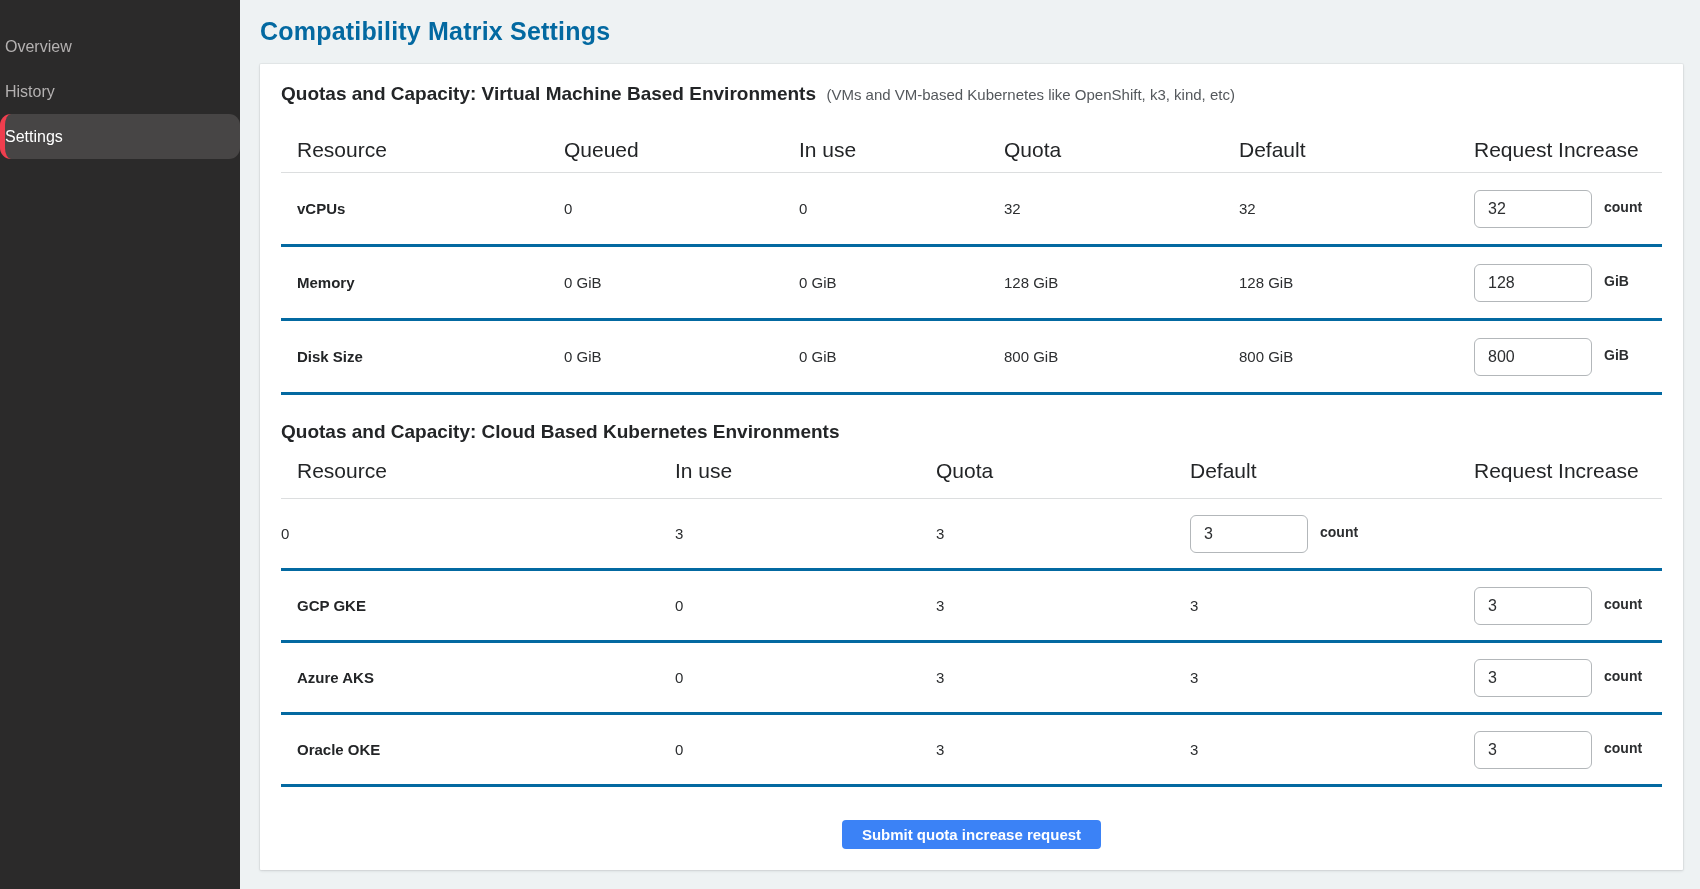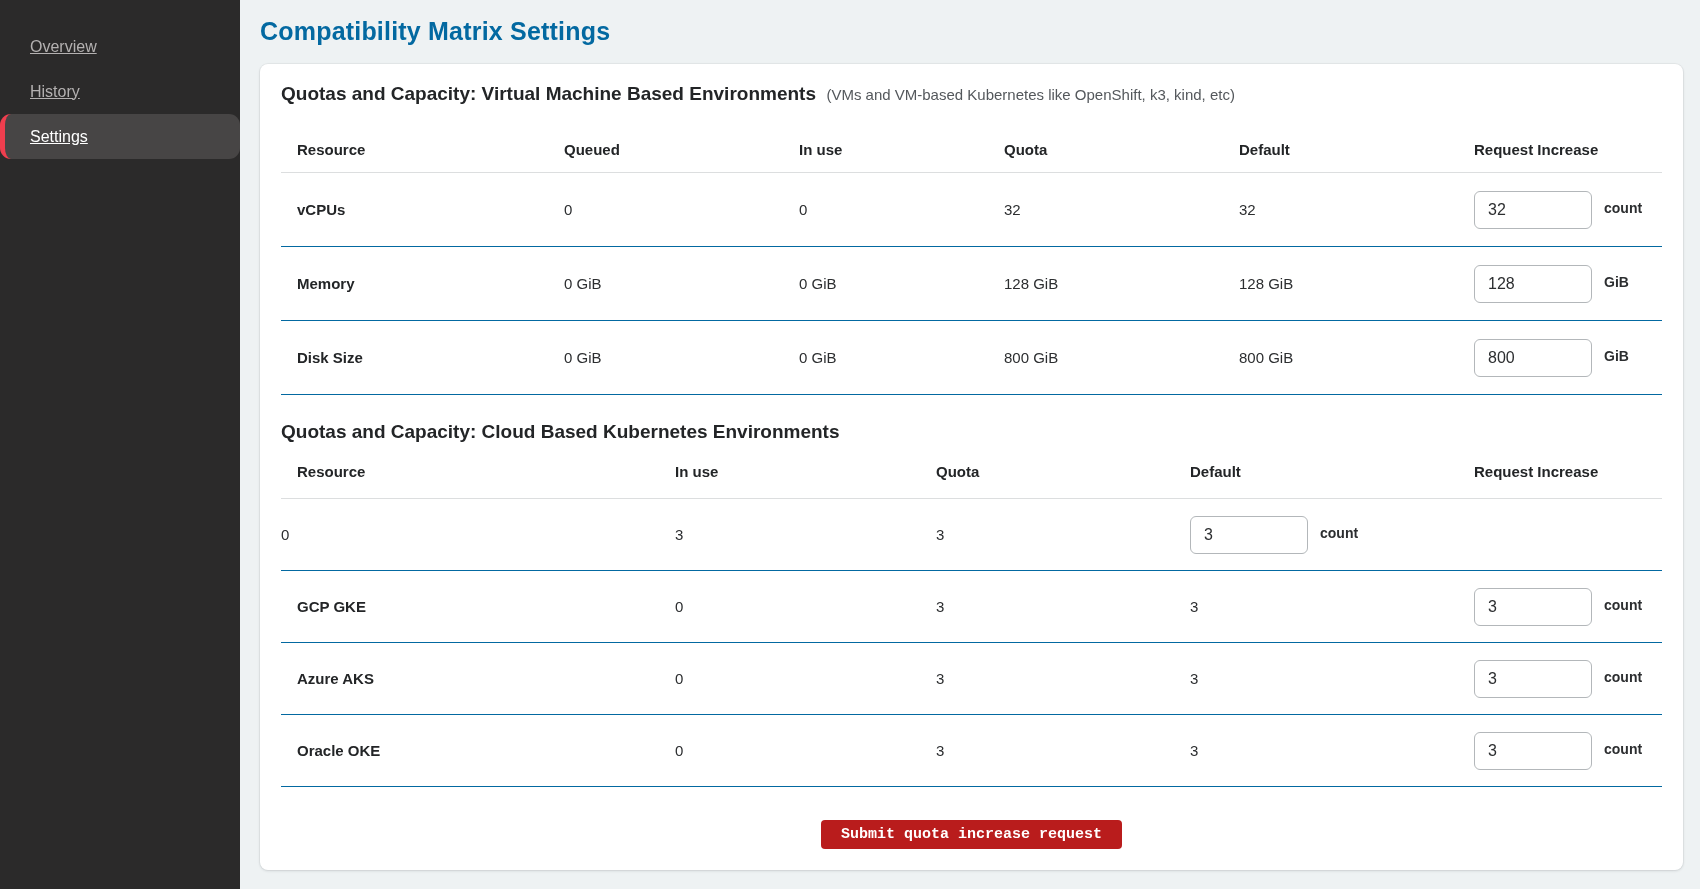--- a/index.html
+++ b/index.html
@@ -13,69 +13,67 @@
 
   
   .sidebar {
     width: 240px; flex-shrink: 0;
     background: #2b2a2a;
     padding-top: 24px;
   }
   .nav-item {
     height: 45px;
     display: flex; align-items: center;
-    padding-left: 25px;
     border-left: 5px solid transparent;
     color: #b4b1b1;
     font-size: 16px;
     cursor: pointer;
-    text-decoration: underline;
   }
   .nav-item.selected {
     background: #474545;
     border-left-color: #ef3e4e;
     color: #ffffff;
     border-radius: 11px;
   }
 
   
   .main { flex: 1; padding: 16px 17px 0 20px; }
   .page-title {
     font-size: 25px; font-weight: 700; color: #0369a1;
     line-height: 30px; letter-spacing: .2px;
   }
   .card {
     margin-top: 18px;
     width: 1423px;
     background: #ffffff;
-    border-radius: 8px;
+    border-radius: 1px;
     box-shadow: 0 1px 3px rgba(16,24,32,.12), 0 0 0 1px rgba(16,24,32,.04);
     padding: 18px 21px 21px 21px;
   }
   .section-title {
     font-size: 19px; font-weight: 700; color: #232527; line-height: 24px;
   }
   .section-sub {
     font-size: 15px; font-weight: 400; color: #54585c; margin-left: 6px;
   }
   .section-title-row2 { margin-top: 25px; }
 
   .thead, .trow { display: grid; align-items: center; }
   .cols-vm    { grid-template-columns: 283px 235px 205px 235px 235px 188px; }
   .cols-cloud { grid-template-columns: 394px 261px 254px 284px 188px; }
 
   .thead {
     height: 46px; margin-top: 21px;
     border-bottom: 1px solid #dcdedf;
-    font-size: 15px; font-weight: 700; color: #232527;
+    font-size: 21px; font-weight: 400; color: #232527;
   }
   .thead2 { height: 55px; margin-top: 0; }
   .trow {
     height: 74px;
-    border-bottom: 1px solid #0369a1;
+    border-bottom: 3px solid #0369a1;
     font-size: 15px; color: #2c2e30;
   }
   .trow2 { height: 72px; }
   .cell-first { padding-left: 16px; }
   .resource { font-weight: 700; color: #232527; }
 
   .request-cell { display: flex; align-items: center; }
   .qty-input {
     width: 118px; height: 38px;
     border: 1px solid #b3b7ba; border-radius: 6px;
@@ -85,23 +83,23 @@
     background: #fff;
   }
   .unit {
     font-size: 14px; color: #2c2e30;
     margin-left: 12px; transform: translateY(-2px); font-weight: bold;
   }
 
   .button-row { display: flex; justify-content: center; margin-top: 33px; }
   .submit-btn {
     height: 29px; padding: 0 20px;
-    background: #b91c1c; color: #ffffff;
+    background: #3b82f6; color: #ffffff;
     border: none; border-radius: 4px;
-    font-family: Liberation Mono, monospace;
+    font-family: Liberation Sans, sans-serif;
     font-size: 15px; font-weight: 700;
     cursor: pointer;
   }
 </style>
 </head>
 <body>
 
 <div class="app">
 
   <nav class="sidebar">

